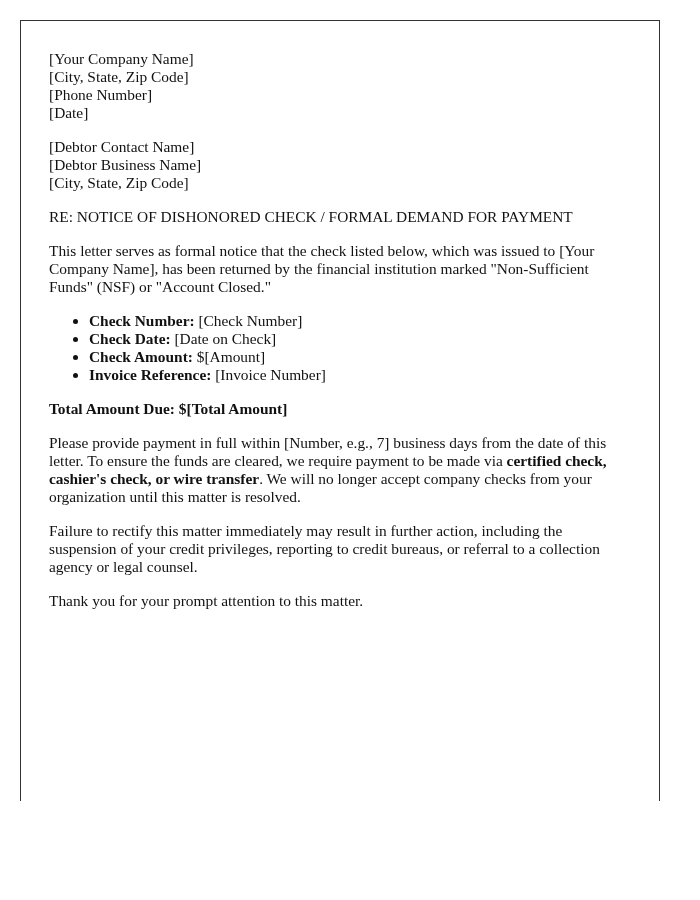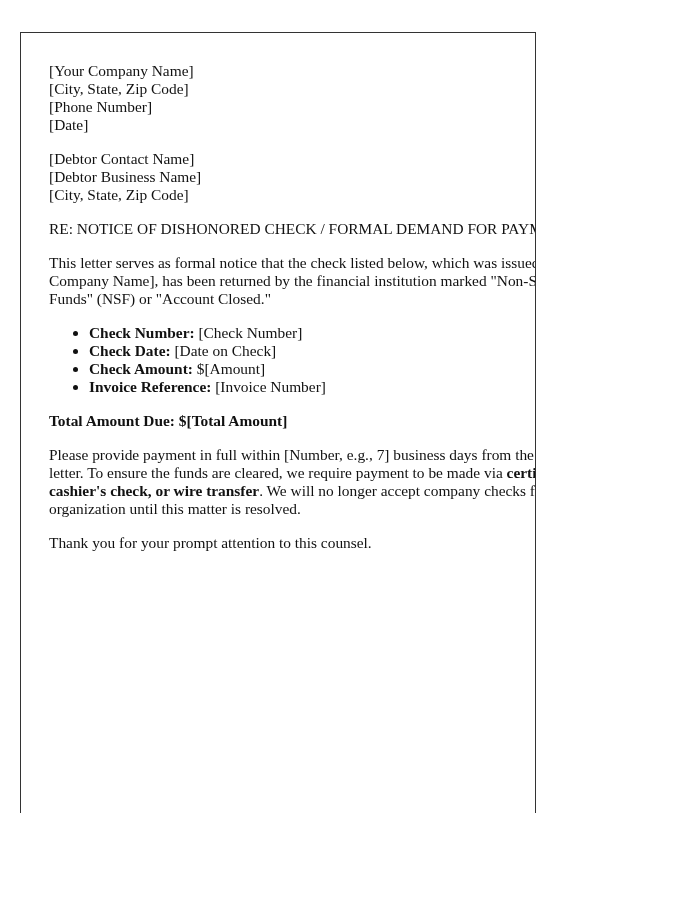--- a/index.html
+++ b/index.html
@@ -6,22 +6,22 @@
       margin: 0;
       padding: 0;
       background: #ffffff;
       width: 700px;
       height: 900px;
       overflow: hidden;
     }
     .page {
       position: absolute;
       left: 20px;
-      top: 32px;
-      width: 516px;
+      top: 20px;
+      width: 640px;
       height: 781px;
       border: 1px solid #333333;
       border-bottom: none;
       overflow: hidden;
       box-sizing: border-box;
     }
     .content {
       position: absolute;
       left: 28px;
       top: 29px;
@@ -75,18 +75,19 @@
       <li><b>Check Date:</b><span> [Date on Check]</span></li>
       <li><b>Check Amount:</b><span> $[Amount]</span></li>
       <li><b>Invoice Reference:</b><span> [Invoice Number]</span></li>
     </ul>
 
 
     <p><b>Total Amount Due: $[Total Amount]</b></p>
 
     <p><span>Please provide payment in full within [Number, e.g., 7] business days from the date of this letter. To ensure the funds are cleared, we require payment to be made via </span><b>certified check, cashier's check, or wire transfer</b><span>. We will no longer accept company checks from your organization until this matter is resolved.</span></p>
 
+    <p>Failure to rectify this matter immediately may result in further action, including the suspension of your credit privileges, reporting to credit bureaus, or referral to a collection agency or legal counsel.</p>
 
 
-    <p>Thank you for your prompt attention to this counsel.</p>
+    <p>Thank you for your prompt attention to this matter.</p>
 
   </div>
 </div>
 
 </body></html>

